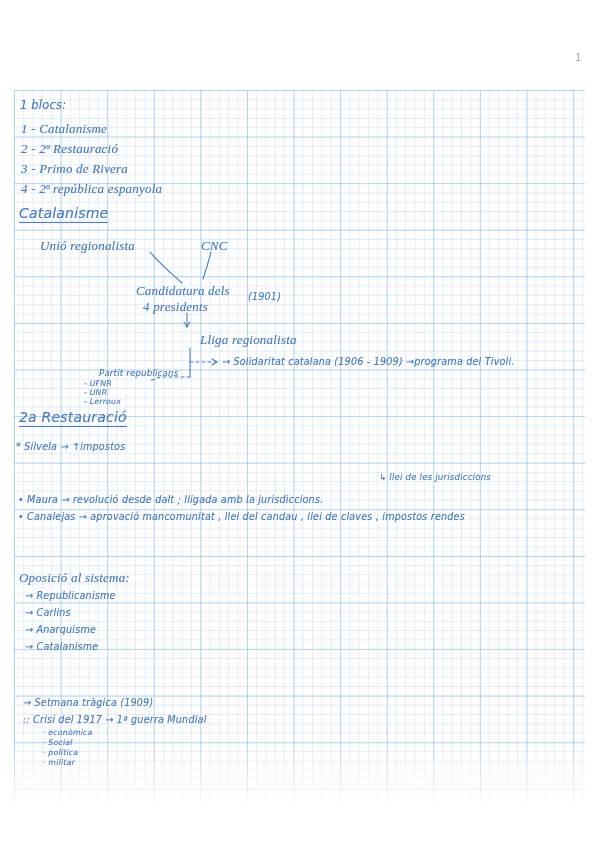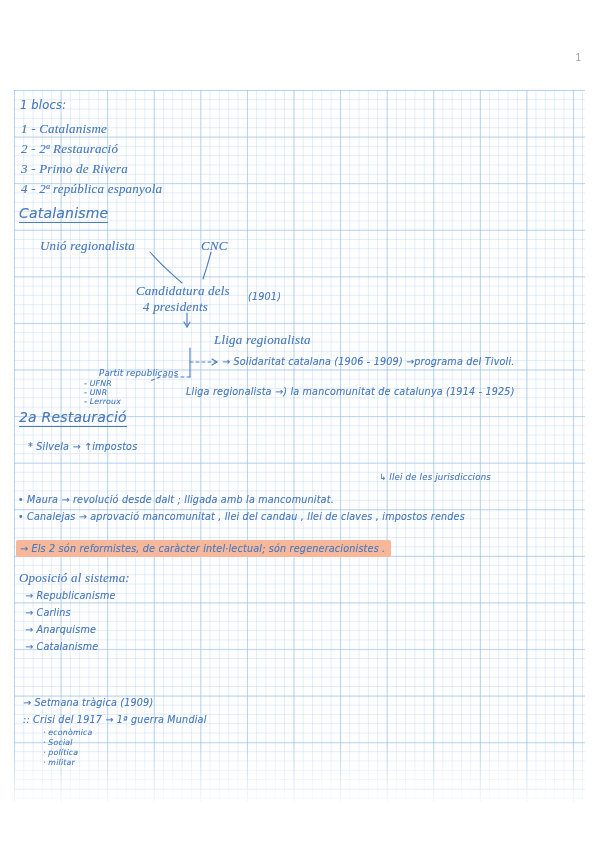--- a/index.html
+++ b/index.html
@@ -111,54 +111,52 @@
 
   <div class="ink head" style="left:19px;top:205px;">Catalanisme</div>
 
   <div class="ink sz12" style="left:40px;top:238px;">Unió regionalista</div>
   <div class="ink sz12" style="left:201px;top:238px;">CNC</div>
 
   <div class="ink sz12" style="left:136px;top:283px;">Candidatura dels</div>
   <div class="ink sz12" style="left:143px;top:299px;">4 presidents</div>
   <div class="ink sz11" style="left:248px;top:291px;">(1901)</div>
 
-  <div class="ink sz12" style="left:174px;top:332px;padding-left:40px;">Lliga regionalista</div>
+  <div class="ink sz12" style="left:160px;top:332px;padding-left:40px;">Lliga regionalista</div>
 
   <div class="ink sz11" style="left:222px;top:356px;">→ Solidaritat catalana (1906 - 1909) →programa del Tivoli.</div>
-  <div class="ink sz11" style="left:186px;top:386px;">Lliga regionalista →) la mancomunitat de catalunya (1914 - 1925)</div>
 
   <div class="ink sz10" style="left:76px;top:368px;">Partit republicans</div>
   <div class="ink sz9" style="left:84px;top:379px;">- UFNR</div>
   <div class="ink sz9" style="left:84px;top:388px;">- UNR</div>
   <div class="ink sz9" style="left:84px;top:397px;">- Lerroux</div>
 
   <div class="ink head" style="left:19px;top:409px;">2a Restauració</div>
 
-  <div class="ink sz11" style="left:28px;top:441px;">
+  <div class="ink sz11" style="left:16px;top:441px;">
     <span>*</span>
     <span>Silvela → ↑impostos</span>
   </div>
 
 
   <div class="ink sz10" style="left:356px;top:472px;">
     <span>↳</span>
     <span>llei de les jurisdiccions</span>
   </div>
 
   <div class="ink sz11" style="left:18px;top:494px;">
     <span>•</span>
-    <span>Maura → revolució desde dalt ; lligada amb la mancomunitat.</span>
+    <span>Maura → revolució desde dalt ; lligada amb la jurisdiccions.</span>
   </div>
 
   <div class="ink sz11" style="left:18px;top:511px;">
     <span>•</span>
     <span>Canalejas → aprovació mancomunitat , llei del candau , llei de claves , impostos rendes</span>
   </div>
 
-  <div class="ink sz11 hl" style="left:16px;top:540px;">→ Els 2 són reformistes, de caràcter intel·lectual; són regeneracionistes .</div>
 
   <div class="ink sz12" style="left:19px;top:570px;">Oposició al sistema:</div>
   <div class="ink sz11" style="left:25px;top:590px;">→ Republicanisme</div>
   <div class="ink sz11" style="left:25px;top:607px;">→ Carlins</div>
   <div class="ink sz11" style="left:25px;top:624px;">→ Anarquisme</div>
   <div class="ink sz11" style="left:25px;top:641px;">→ Catalanisme</div>
 
   <div class="ink sz11" style="left:23px;top:697px;">→ Setmana tràgica (1909)</div>
   <div class="ink sz11" style="left:23px;top:714px;">:: Crisi del 1917 → 1ª guerra Mundial</div>
 

